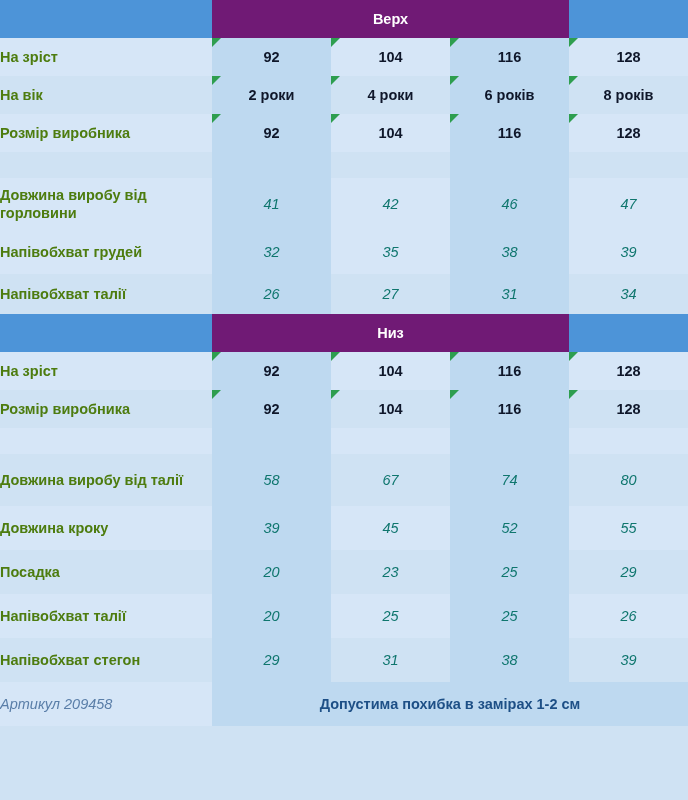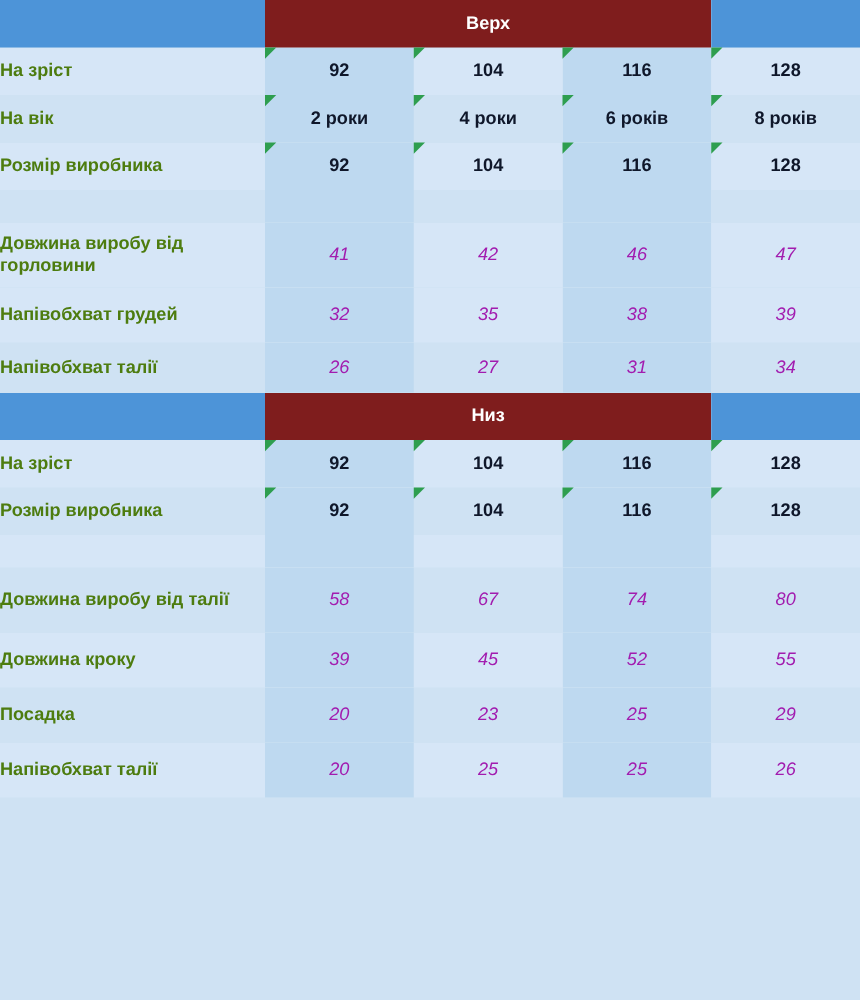--- a/index.html
+++ b/index.html
@@ -42,29 +42,29 @@
   }
   .val {
     text-align: center;
     font-weight: bold;
     color: #0f172a;
   }
   .val-italic {
     text-align: center;
     font-style: italic;
     font-weight: normal;
-    color: #a21caf;
+    color: #0f766e;
     font-size: 15px;
   }
   .band-light { background: #d6e6f7; }
   .band-mid   { background: #bed9f0; }
   .band-pale  { background: #cfe2f3; }
 
   .section-header {
-    background: #7f1d1d;
+    background: #701a75;
     color: #ffffff;
     font-weight: bold;
     font-size: 19px;
     text-align: center;
     height: 38px;
   }
   .section-header-side {
     background: #4d94d8;
     height: 38px;
   }
@@ -229,16 +229,27 @@
     </tr>
 
     <tr class="band-light row-h-44">
       <td class="row-label">Напівобхват талії</td>
       <td class="val-italic band-mid">20</td>
       <td class="val-italic">25</td>
       <td class="val-italic band-mid">25</td>
       <td class="val-italic">26</td>
     </tr>
 
-
+    <tr class="band-pale row-h-44">
+      <td class="row-label">Напівобхват стегон</td>
+      <td class="val-italic band-mid">29</td>
+      <td class="val-italic">31</td>
+      <td class="val-italic band-mid">38</td>
+      <td class="val-italic">39</td>
+    </tr>
+
+    <tr class="band-light row-h-44">
+      <td class="footer-note">Артикул 209458</td>
+      <td class="footer-text band-mid" colspan="4">Допустима похибка в замірах 1-2 см</td>
+    </tr>
 
   </tbody>
 </table>
 
 </body></html>

